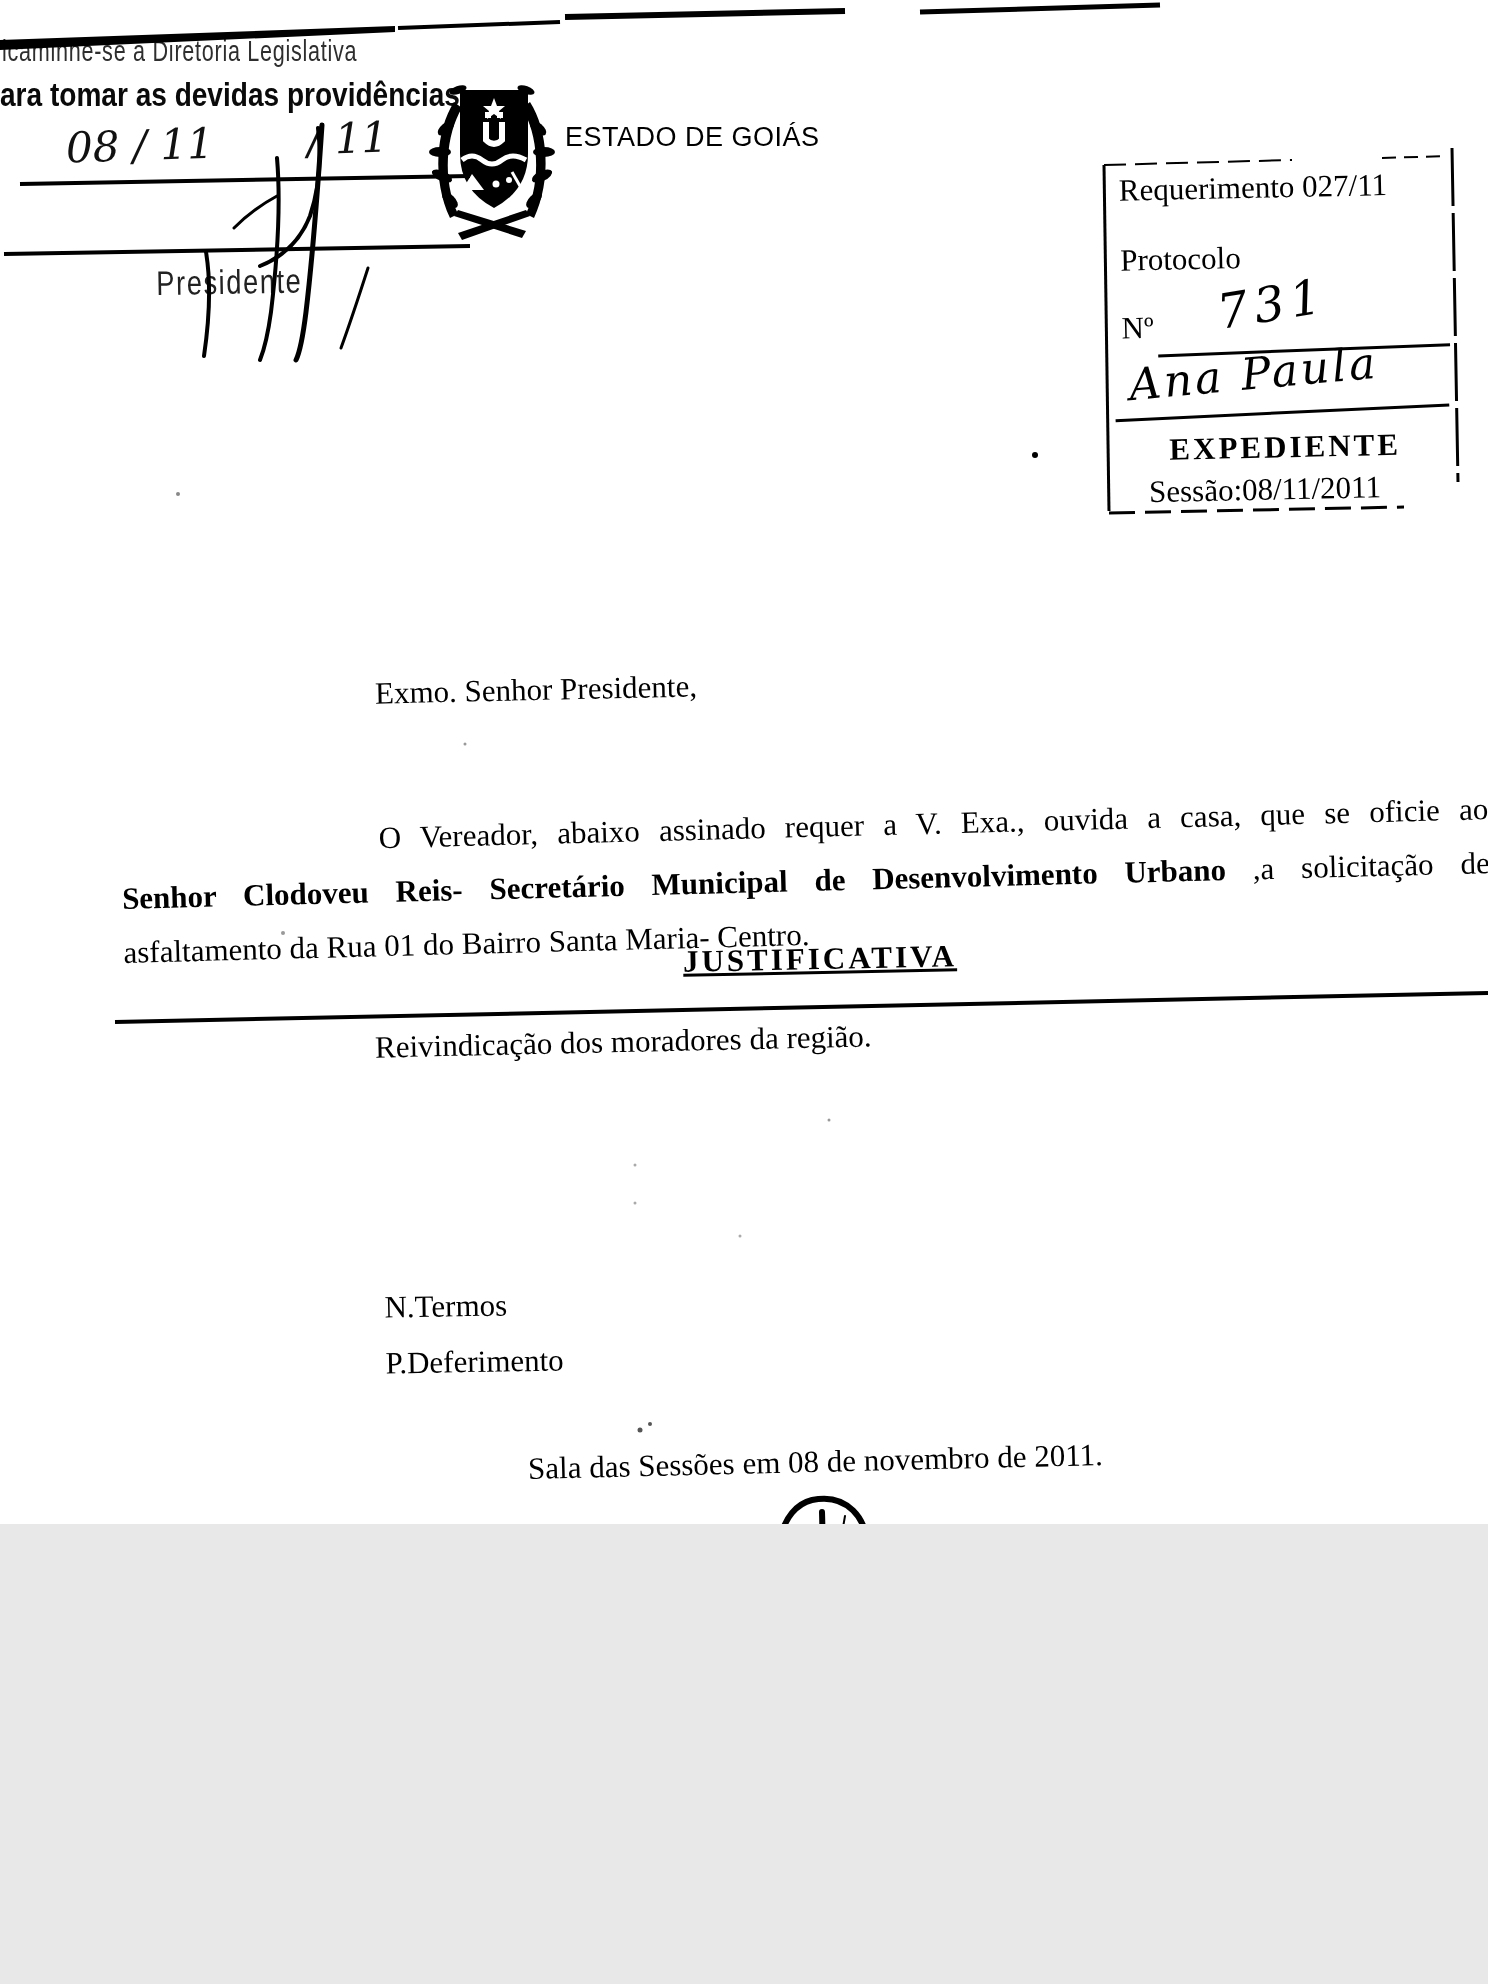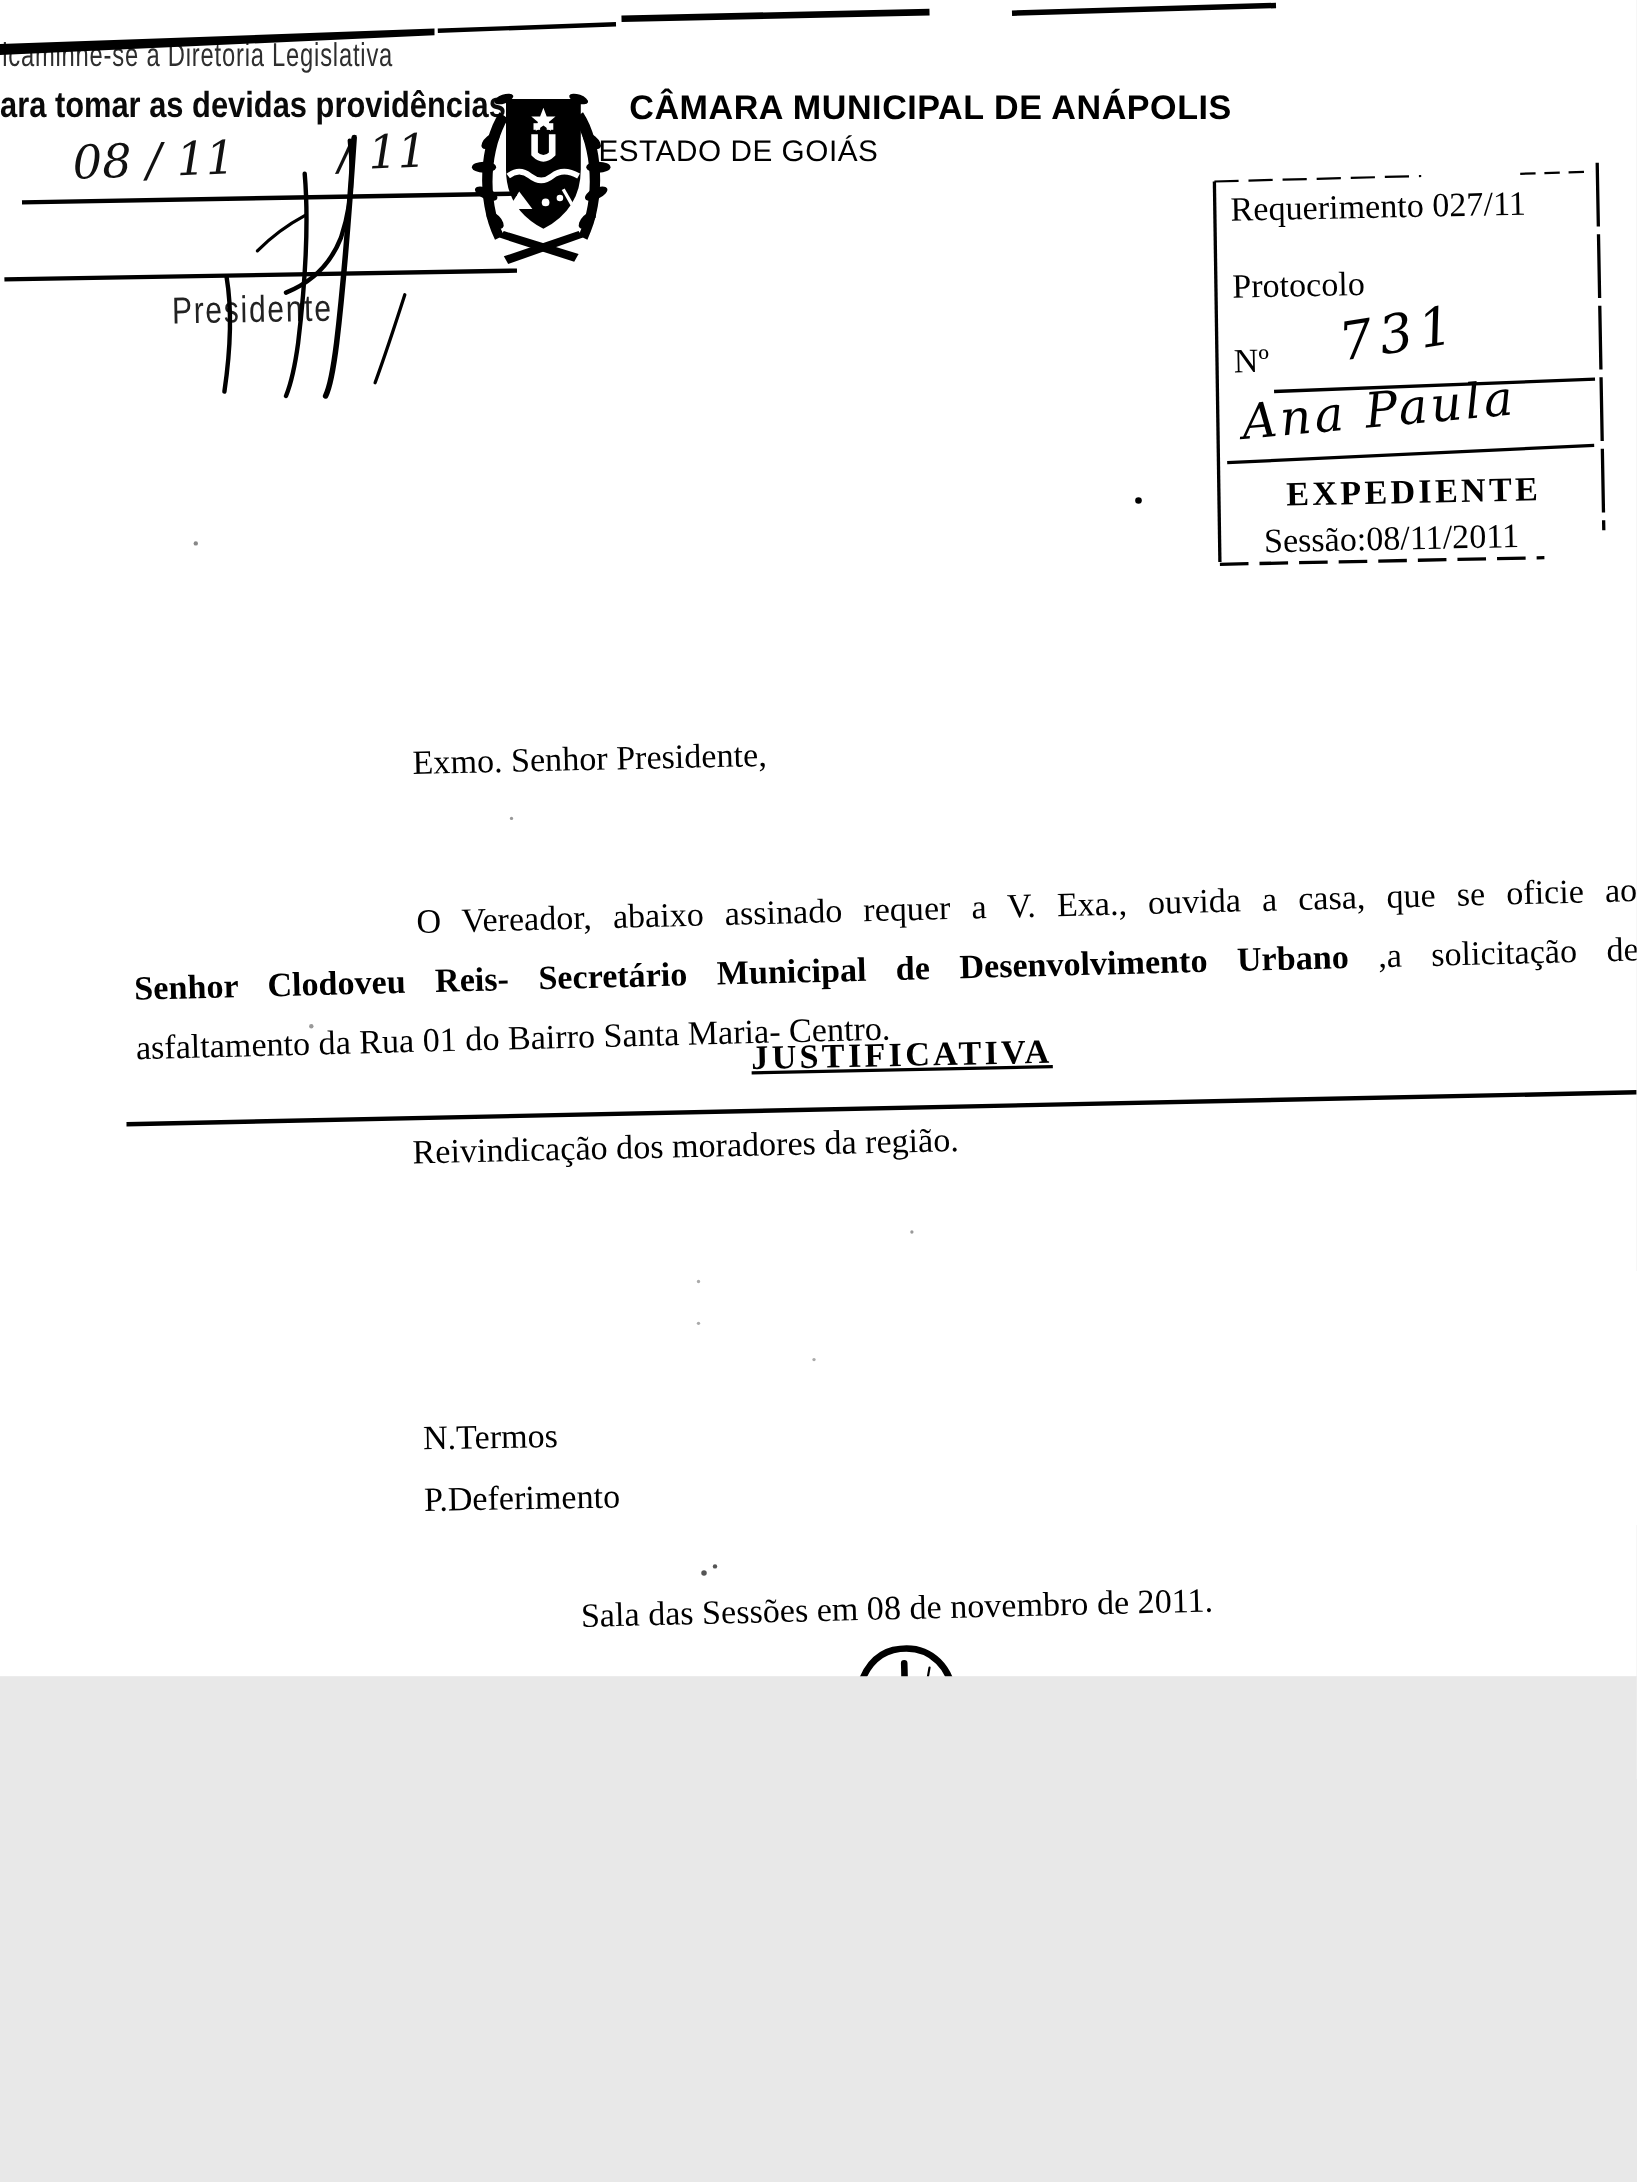--- a/index.html
+++ b/index.html
@@ -13,21 +13,21 @@
   .sans{font-family:"Liberation Sans",sans-serif;}
   .hand{font-family:"DejaVu Serif",serif;font-style:italic;}
   .pre{white-space:pre;}
   
   .stamp1{left:2px;top:34px;font-size:30px;color:#2e2e2e;transform:scaleX(.72);transform-origin:left top;letter-spacing:1px;}
   .stamp2{left:0;top:76px;font-size:33px;font-weight:bold;transform:scaleX(.85);transform-origin:left top;color:#0a0a0a;}
   .hdate{left:66px;top:118px;font-size:42px;transform:rotate(-2deg);color:#111;}
   .presid{left:156px;top:264px;font-size:34px;color:#222;transform:rotate(-1deg) scaleX(.8);transform-origin:left top;letter-spacing:2px;}
   
   .htitle{left:572px;top:80px;font-size:31px;font-weight:bold;letter-spacing:.5px;}
-  .hsub{left:544px;top:122px;font-size:27px;letter-spacing:.5px;}
+  .hsub{left:565px;top:122px;font-size:27px;letter-spacing:.5px;}
   
   .pbox{left:1102px;top:155px;width:354px;height:356px;transform:rotate(-1.2deg);transform-origin:left top;font-size:31px;}
   .pbox .row{position:absolute;left:16px;}
   .pb-req{top:18px;}
   .pb-prot{top:88px;}
   .pb-no{top:156px;}
   .pb-731{position:absolute;left:112px;top:124px;font-size:48px;transform:rotate(-8deg);letter-spacing:6px;}
   .pb-line-no{position:absolute;left:52px;top:198px;width:292px;height:3px;background:#000;transform:rotate(-1deg);}
   .pb-ana{position:absolute;left:22px;top:196px;font-size:44px;transform:rotate(-4deg);letter-spacing:3px;}
   .pb-line-sig{position:absolute;left:8px;top:260px;width:334px;height:3px;background:#000;transform:rotate(-1.5deg);}
@@ -79,21 +79,20 @@
     <rect x="61" y="44" width="6" height="6" fill="#fff"></rect>
     <rect x="73" y="44" width="6" height="6" fill="#fff"></rect>
     <path d="M62,54 L62,72 Q70,80 78,72 L78,54" stroke="#fff" stroke-width="6" fill="none"></path>
     <path d="M38,92 Q48,84 58,92 T78,92 T102,92" stroke="#fff" stroke-width="5" fill="none"></path>
     <polygon points="48,106 60,122 38,122" fill="#fff"></polygon>
     <circle cx="72" cy="116" r="3.5" fill="#fff"></circle>
     <circle cx="85" cy="112" r="3" fill="#fff"></circle>
     <path d="M88,104 L96,118" stroke="#fff" stroke-width="3"></path>
   </svg>
 
-  <div class="abs sans htitle">CÂMARA MUNICIPAL DE ANÁPOLIS</div>
   <div class="abs sans hsub">ESTADO DE GOIÁS</div>
 
   <div class="abs serif pbox">
     <div class="row pb-req">Requerimento 027/11</div>
     <div class="row pb-prot">Protocolo</div>
     <div class="row pb-no">Nº</div>
     <div class="hand pb-731">731</div>
     <div class="pb-line-no"></div>
     <div class="hand pb-ana">Ana Paula</div>
     <div class="pb-line-sig"></div>

